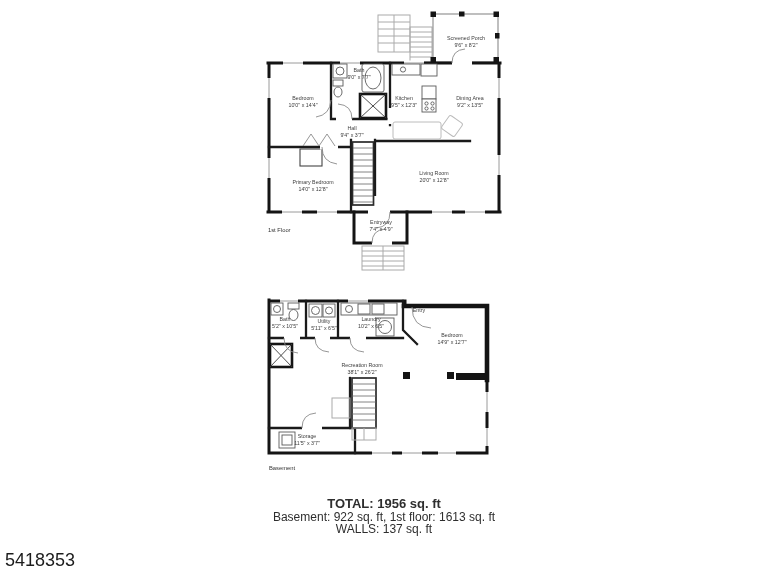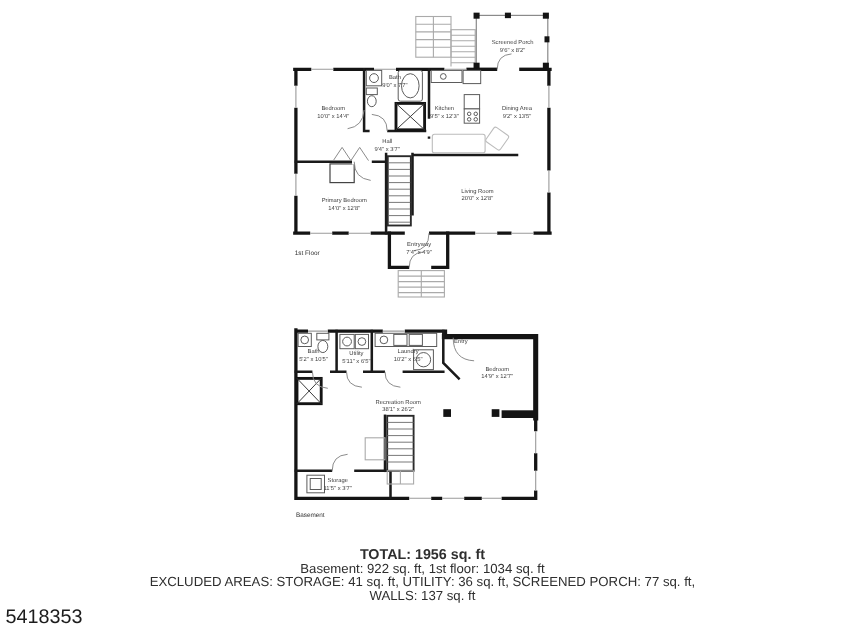--- a/index.html
+++ b/index.html
@@ -236,20 +236,19 @@
       <text class="rn" x="362" y="374">38'1" x 26'2"</text>
       <text class="rn" x="307" y="438">Storage</text>
       <text class="rn" x="307" y="445">11'5" x 3'7"</text>
       <text class="fl" x="269" y="470">Basement</text>
     </g>
   </g>
 </svg>
 
 <div class="summary">
   <div class="total">TOTAL: 1956 sq. ft</div>
-  <div class="line">Basement: 922 sq. ft, 1st floor: 1034 sq. ft</div>
-  <div class="line">EXCLUDED AREAS: STORAGE: 41 sq. ft, UTILITY: 36 sq. ft, SCREENED PORCH: 77 sq. ft,</div>
+  <div class="line">Basement: 922 sq. ft, 1st floor: 1613 sq. ft</div>
   <div class="line">WALLS: 137 sq. ft</div>
 </div>
 
 <div class="listing-id">5418353</div>
 
 </div>
 
 </body></html>

